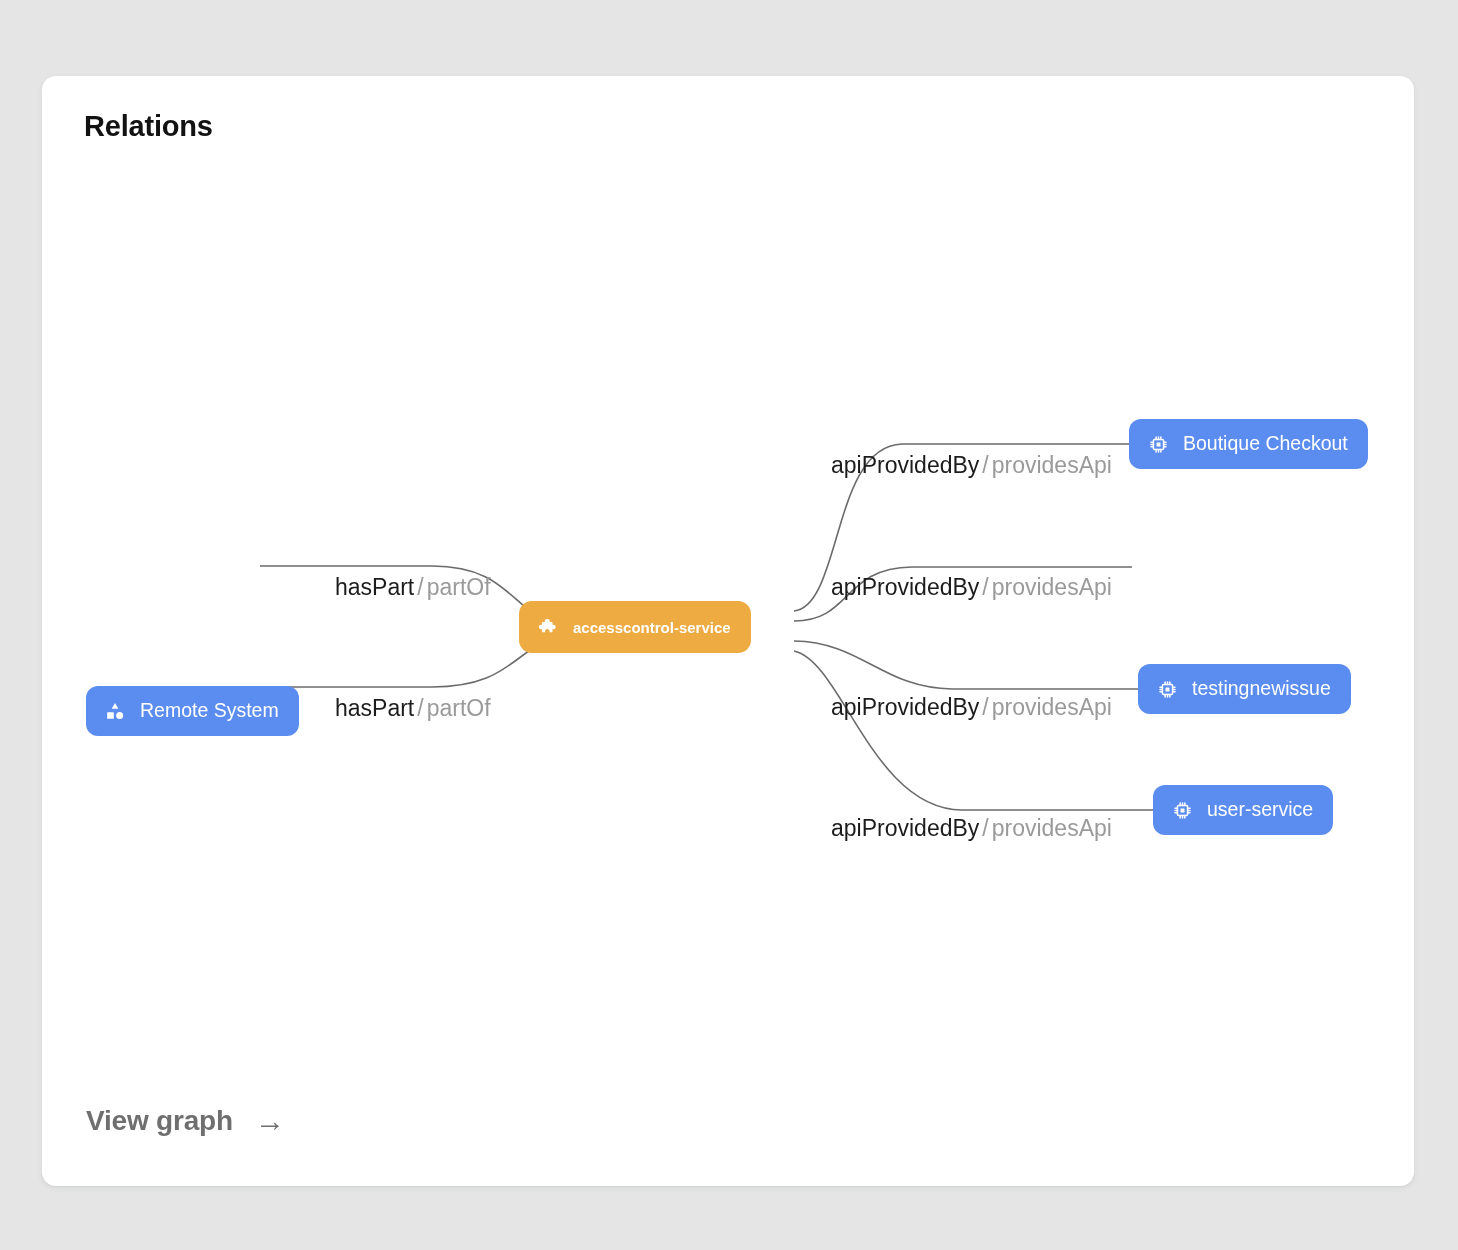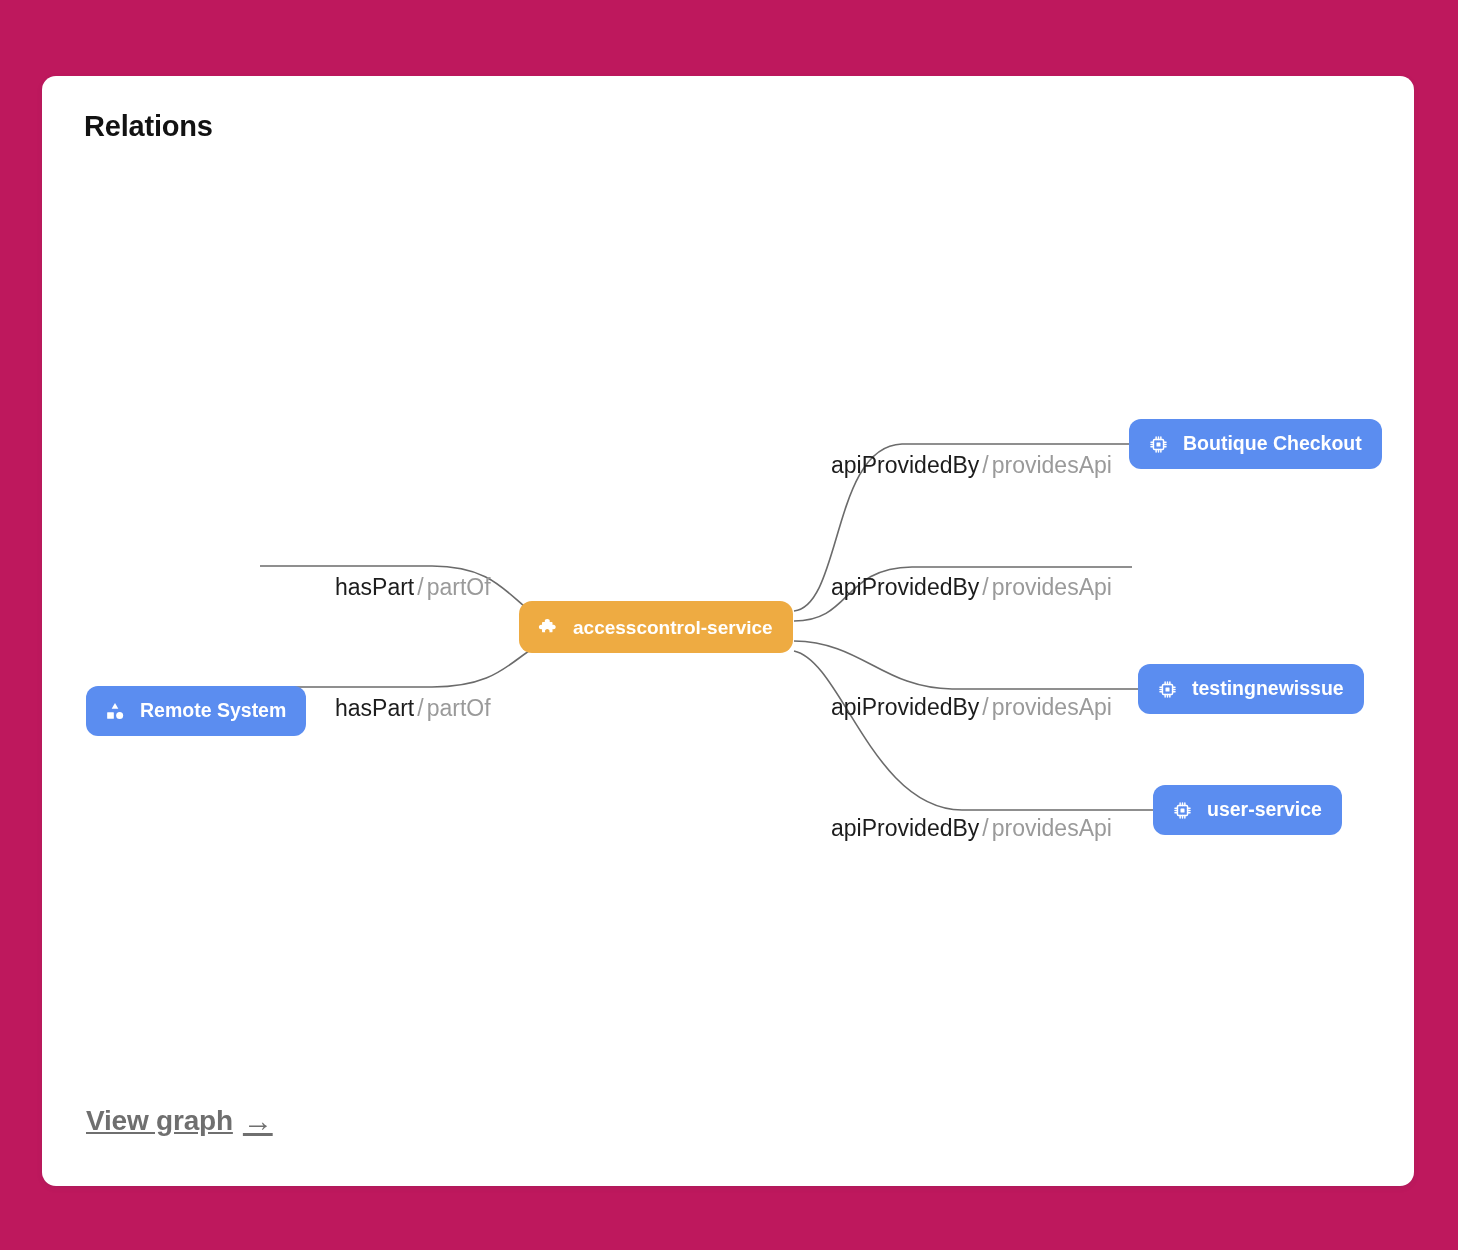--- a/index.html
+++ b/index.html
@@ -5,21 +5,21 @@
   html, body {
     margin: 0;
     padding: 0;
     background: #f7f8fc;
     font-family: "Liberation Sans", sans-serif;
   }
   #page {
     position: relative;
     width: 1458px;
     height: 1250px;
-    background: #be185d;
+    background: #e5e5e5;
     overflow: hidden;
   }
   .card {
     position: absolute;
     left: 42px;
     top: 76px;
     width: 1372px;
     height: 1110px;
     background: #ffffff;
     border-radius: 14px;
@@ -53,58 +53,57 @@
     position: absolute;
     display: flex;
     align-items: center;
     border-radius: 12px;
     height: 50px;
     box-sizing: border-box;
     padding: 0 20px 0 18px;
     color: #ffffff;
     white-space: nowrap;
   }
-  .node.blue { background: #5b8df0; font-weight: bold; }
+  .node.blue { background: #5b8df0; }
   .node.orange { background: #eeab42; }
   .node .nicon {
     display: inline-flex;
     align-items: center;
     justify-content: center;
     width: 22px;
     height: 22px;
     flex: 0 0 22px;
     margin-right: 14px;
   }
   .node .nlabel {
     font-size: 19.5px;
     line-height: 1;
   }
-  .node.orange .nlabel { font-weight: bold; font-size: 19px; }
+  .node.orange .nlabel { font-weight: bold; font-size: 15px; }
   .edge-label {
     position: absolute;
     font-size: 23px;
     white-space: nowrap;
     color: #1c1c1c;
     line-height: 1;
   }
   .edge-label .sep { color: #9a9a9a; padding: 0 3px; }
   .edge-label .rev { color: #9a9a9a; }
   .view-graph {
     position: absolute;
     left: 44px;
     top: 1028px;
     font-size: 28px;
     font-weight: bold;
     color: #6f6f6f;
     display: flex;
     align-items: center;
-    gap: 10px;
+    gap: 22px;
     letter-spacing: -0.2px;
     cursor: pointer;
-    text-decoration: underline;
   }
   .view-graph .arrow {
     display: inline-flex;
     align-items: center;
     font-size: 30px;
     font-weight: normal;
   }
 </style>
 </head>
 <body>

